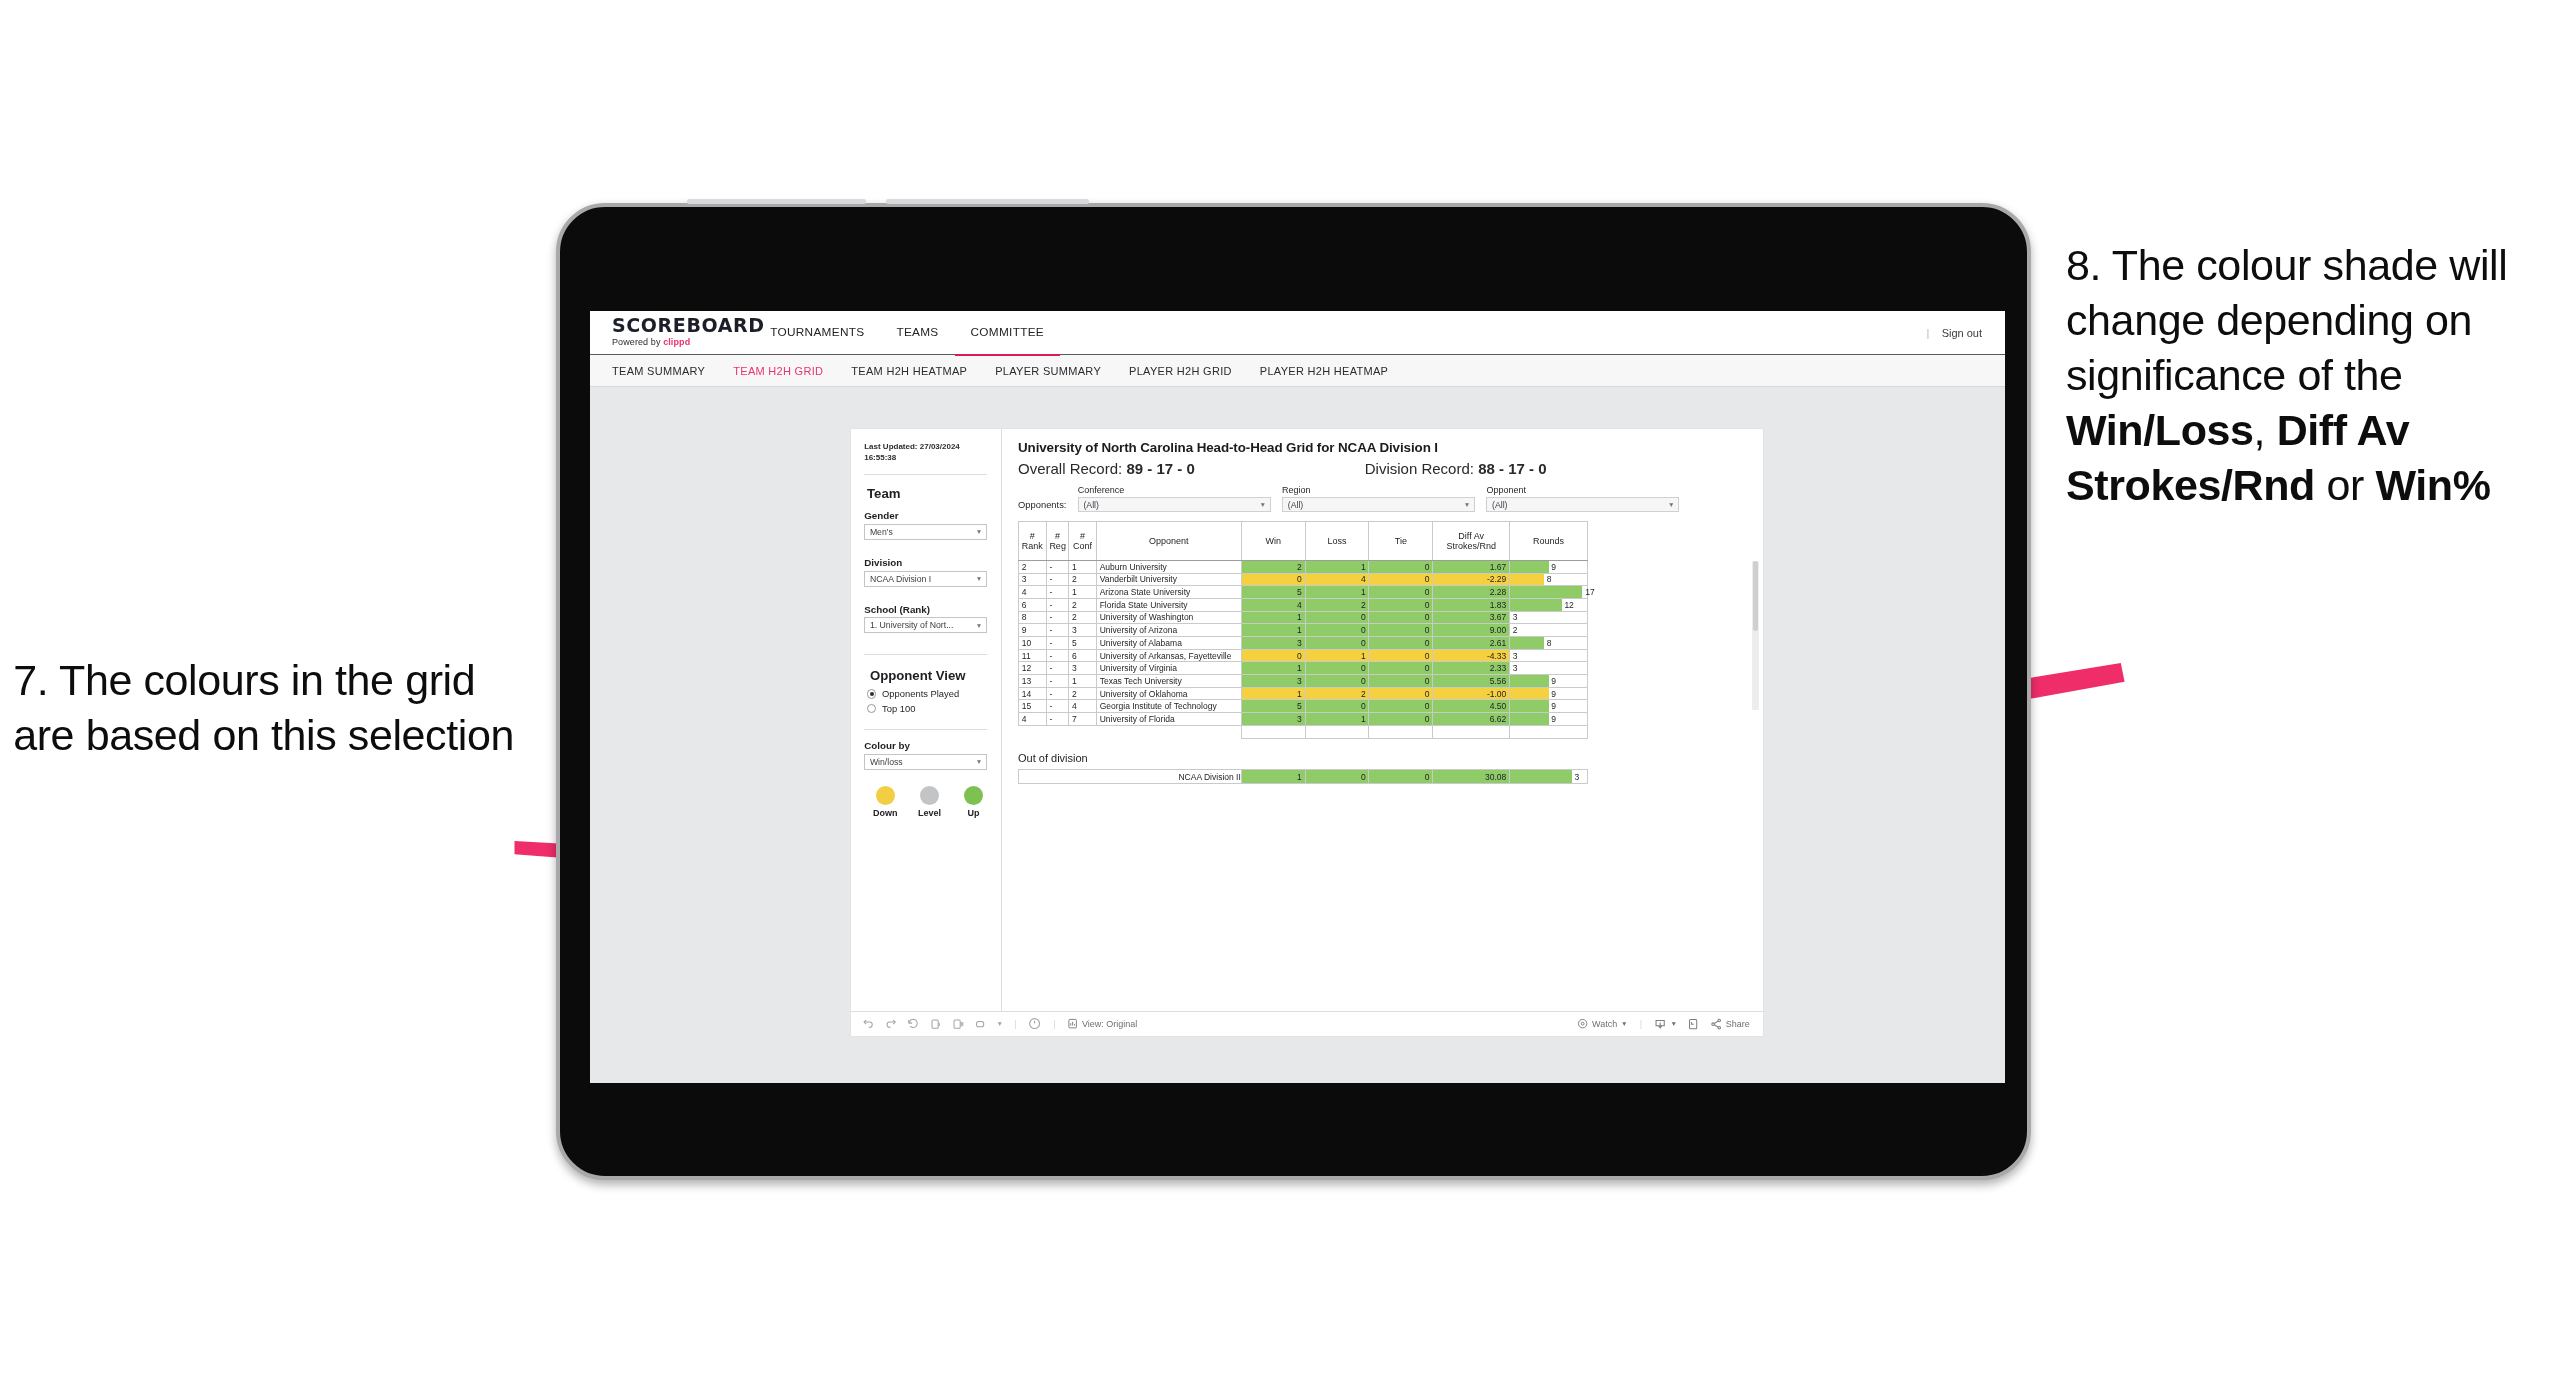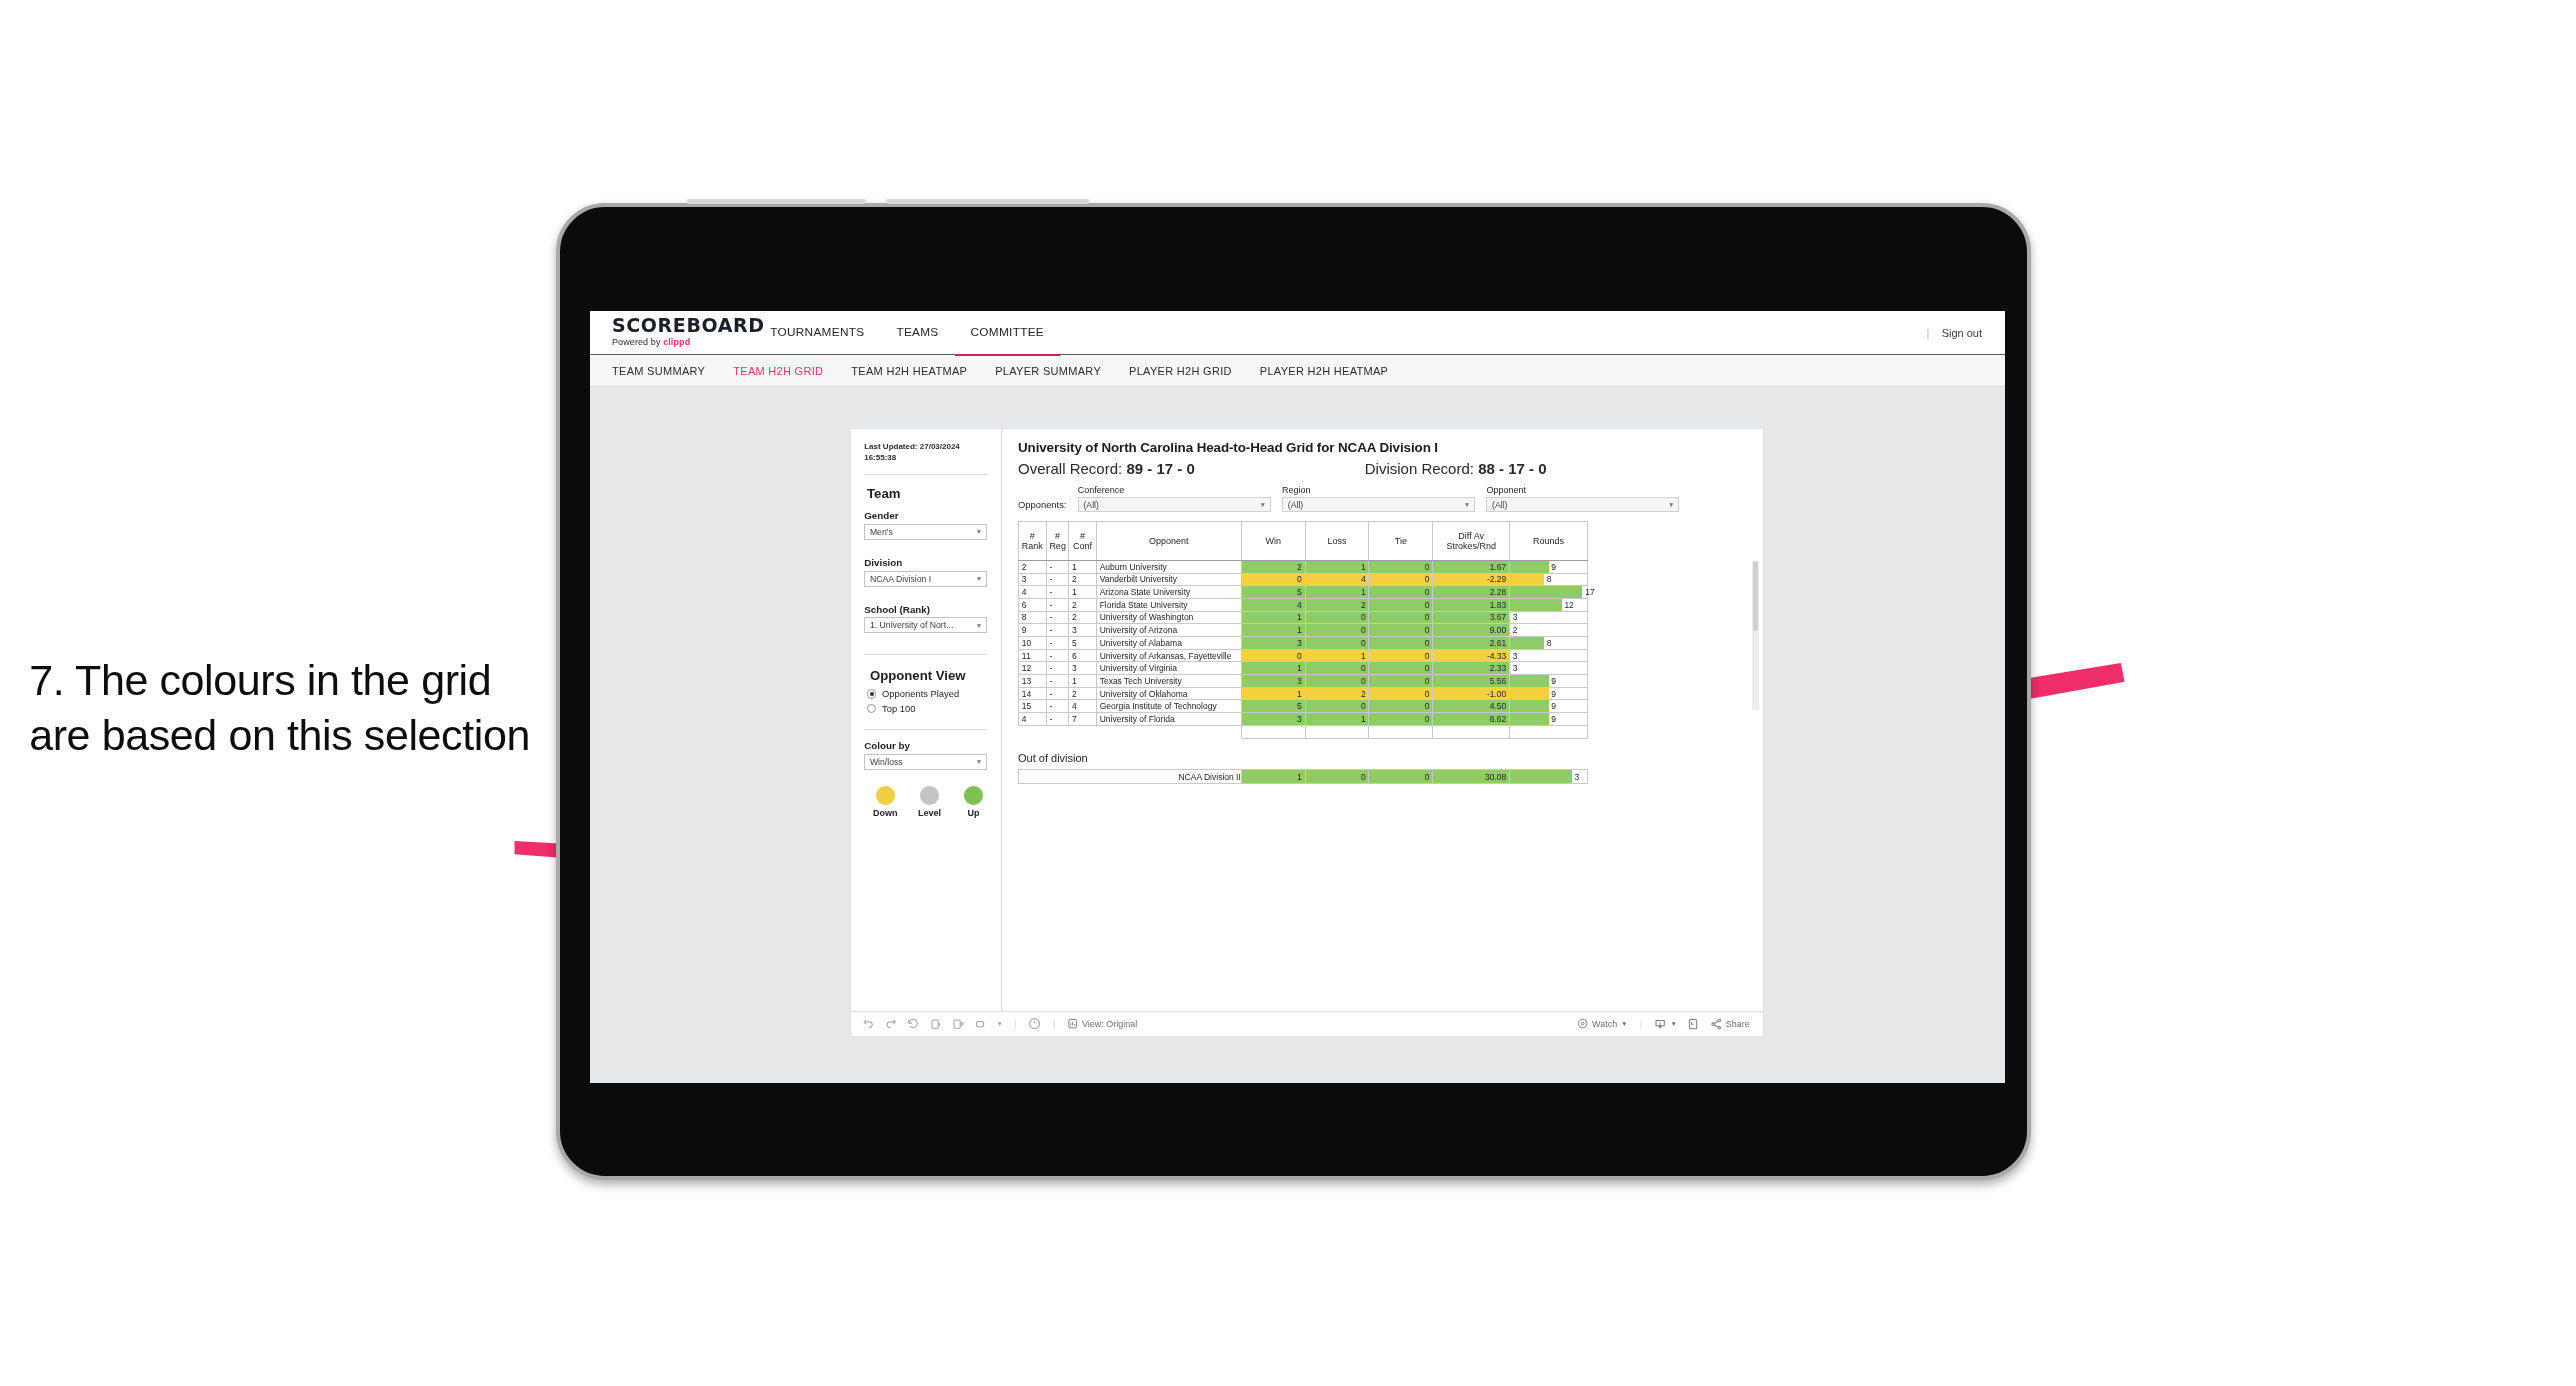--- a/index.html
+++ b/index.html
@@ -14,21 +14,21 @@
   
   .anno {
     position: absolute;
     color: #0d0d0d;
     font-family: "Liberation Sans", sans-serif;
     font-size: 43px;
     line-height: 1.28;
     letter-spacing: -0.4px;
   }
   .anno b { font-weight: 700; }
-  #anno-left  { left: 13.2px;  top: 653px; width: 510px; margin-left: 16px; }
+  #anno-left  { left: 13.2px;  top: 653px; width: 510px; }
   #anno-right { left: 2066px; top: 238px; width: 500px; }
 
   .arrow { position: absolute; }
 
   
   #tablet {
     position: absolute;
     left: 556px; top: 203px;
     width: 1475px; height: 977px;
     background: #0b0b0b;
@@ -209,20 +209,21 @@
 <div id="stage">
 
   <div class="anno" id="anno-left">7. The colours in the grid are based on this selection</div>
 
   <svg class="arrow" style="left:510px; top:810px; width:397px; height:113px;" viewBox="0 0 420 120">
     <g>
       <path d="M4 33 L345 52 L345 30 L415 62 L345 95 L345 73 L4 47 Z" fill="#ee2d69"></path>
     </g>
   </svg>
 
+  <div class="anno" id="anno-right"><span>8. The colour shade will change depending on significance of the </span><b>Win/Loss</b><span>, </span><b>Diff Av Strokes/Rnd</b><span> or </span><b>Win%</b></div>
 
   <svg class="arrow" style="left:1681px; top:661px; width:444px; height:132px;" viewBox="0 0 470 140">
     <path d="M466 2 L92 64 L97 44 L12 72 L88 112 L92 90 L470 22 Z" fill="#ee2d69"></path>
   </svg>
 
   <div id="tablet">
     <div id="screen">
 
       <div class="app-header">
         <div class="brand">

